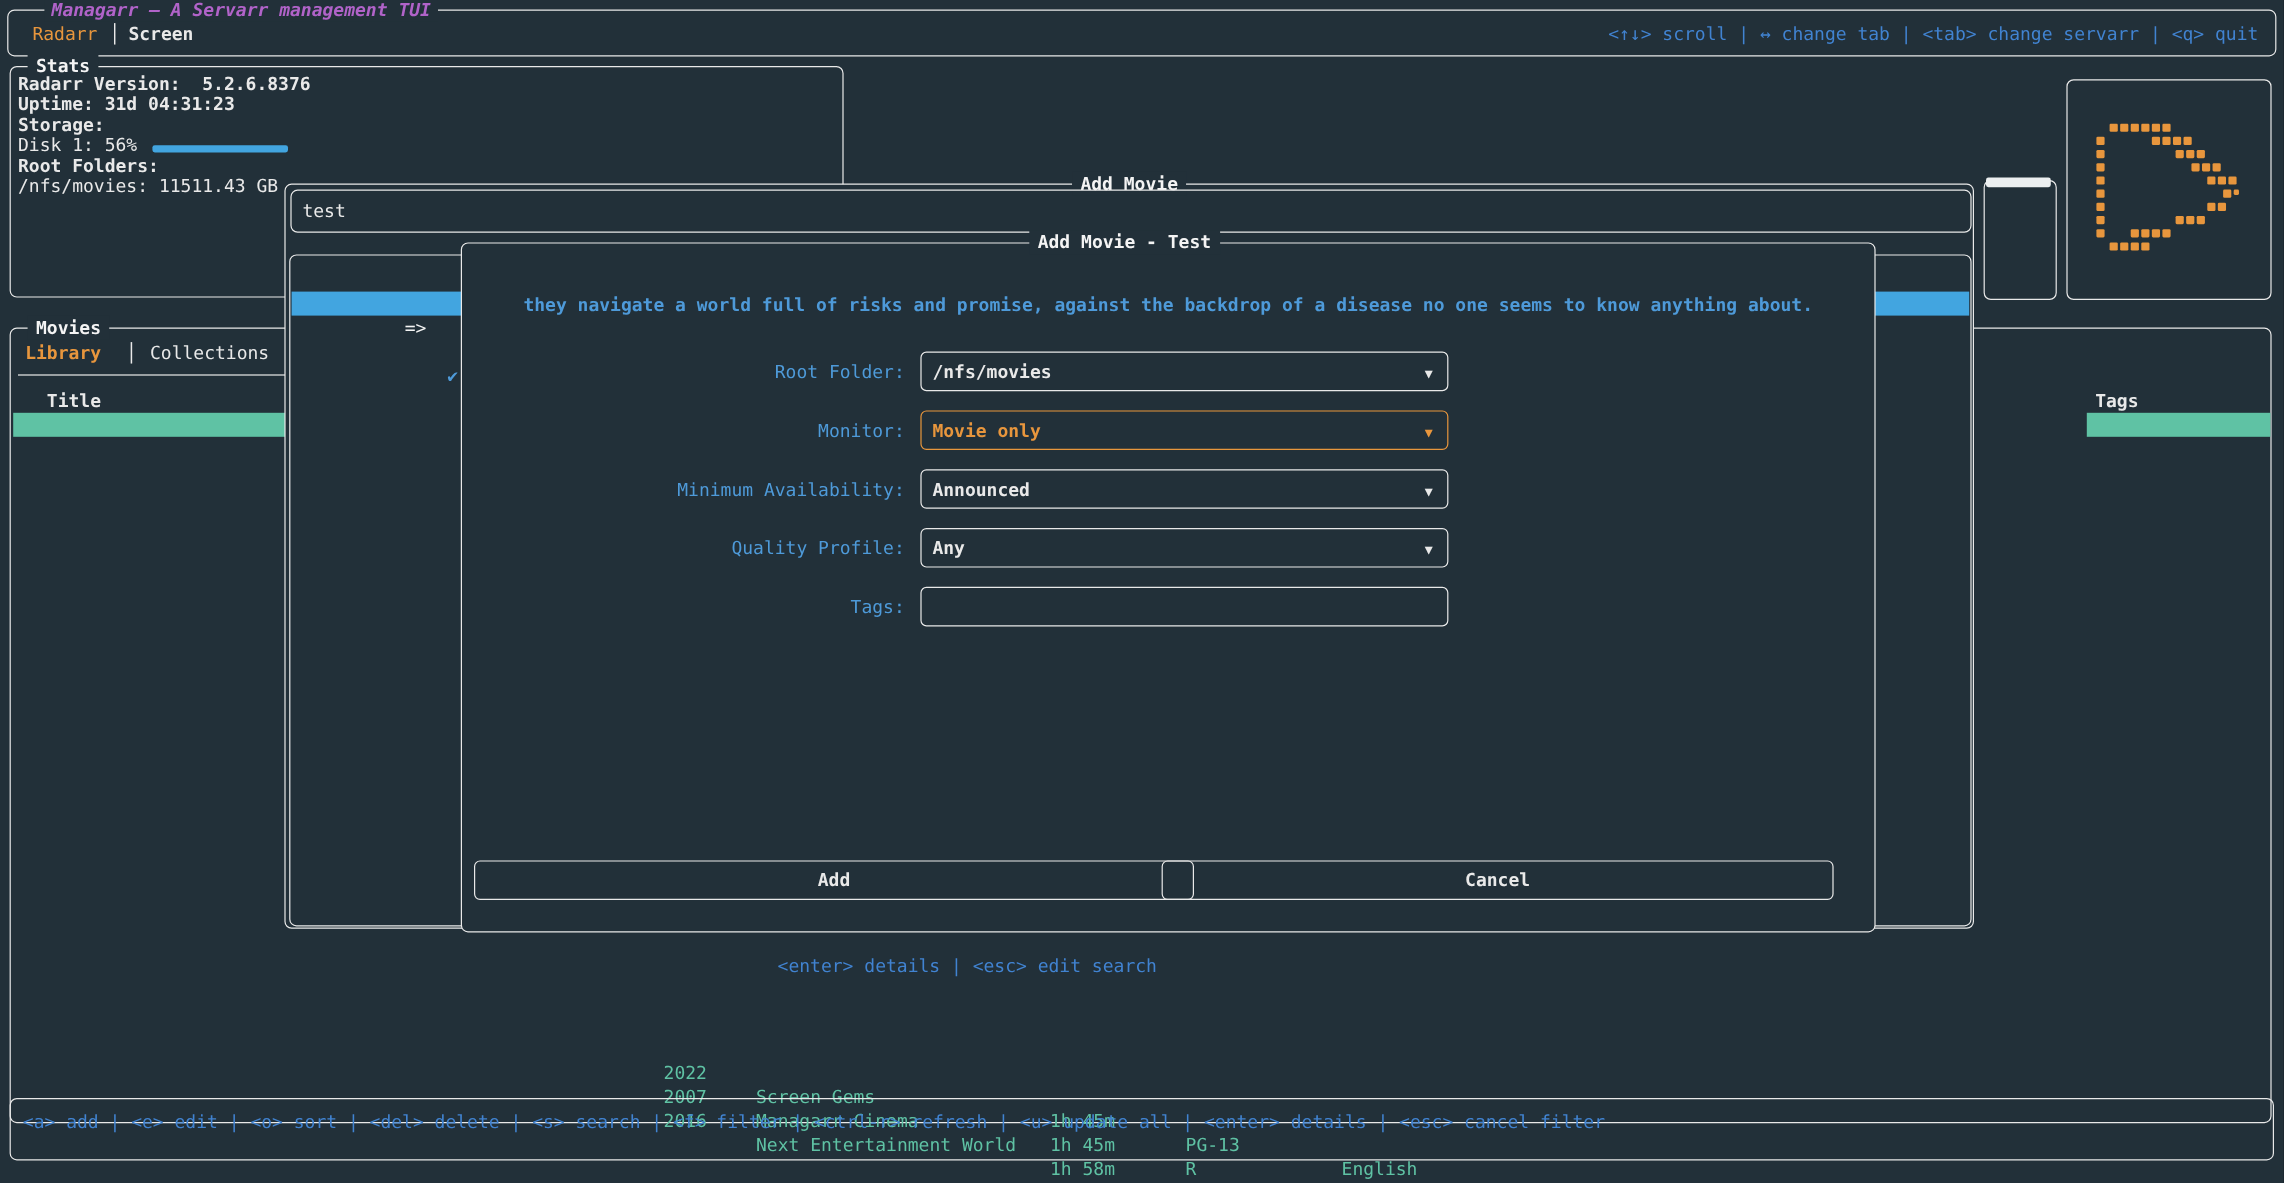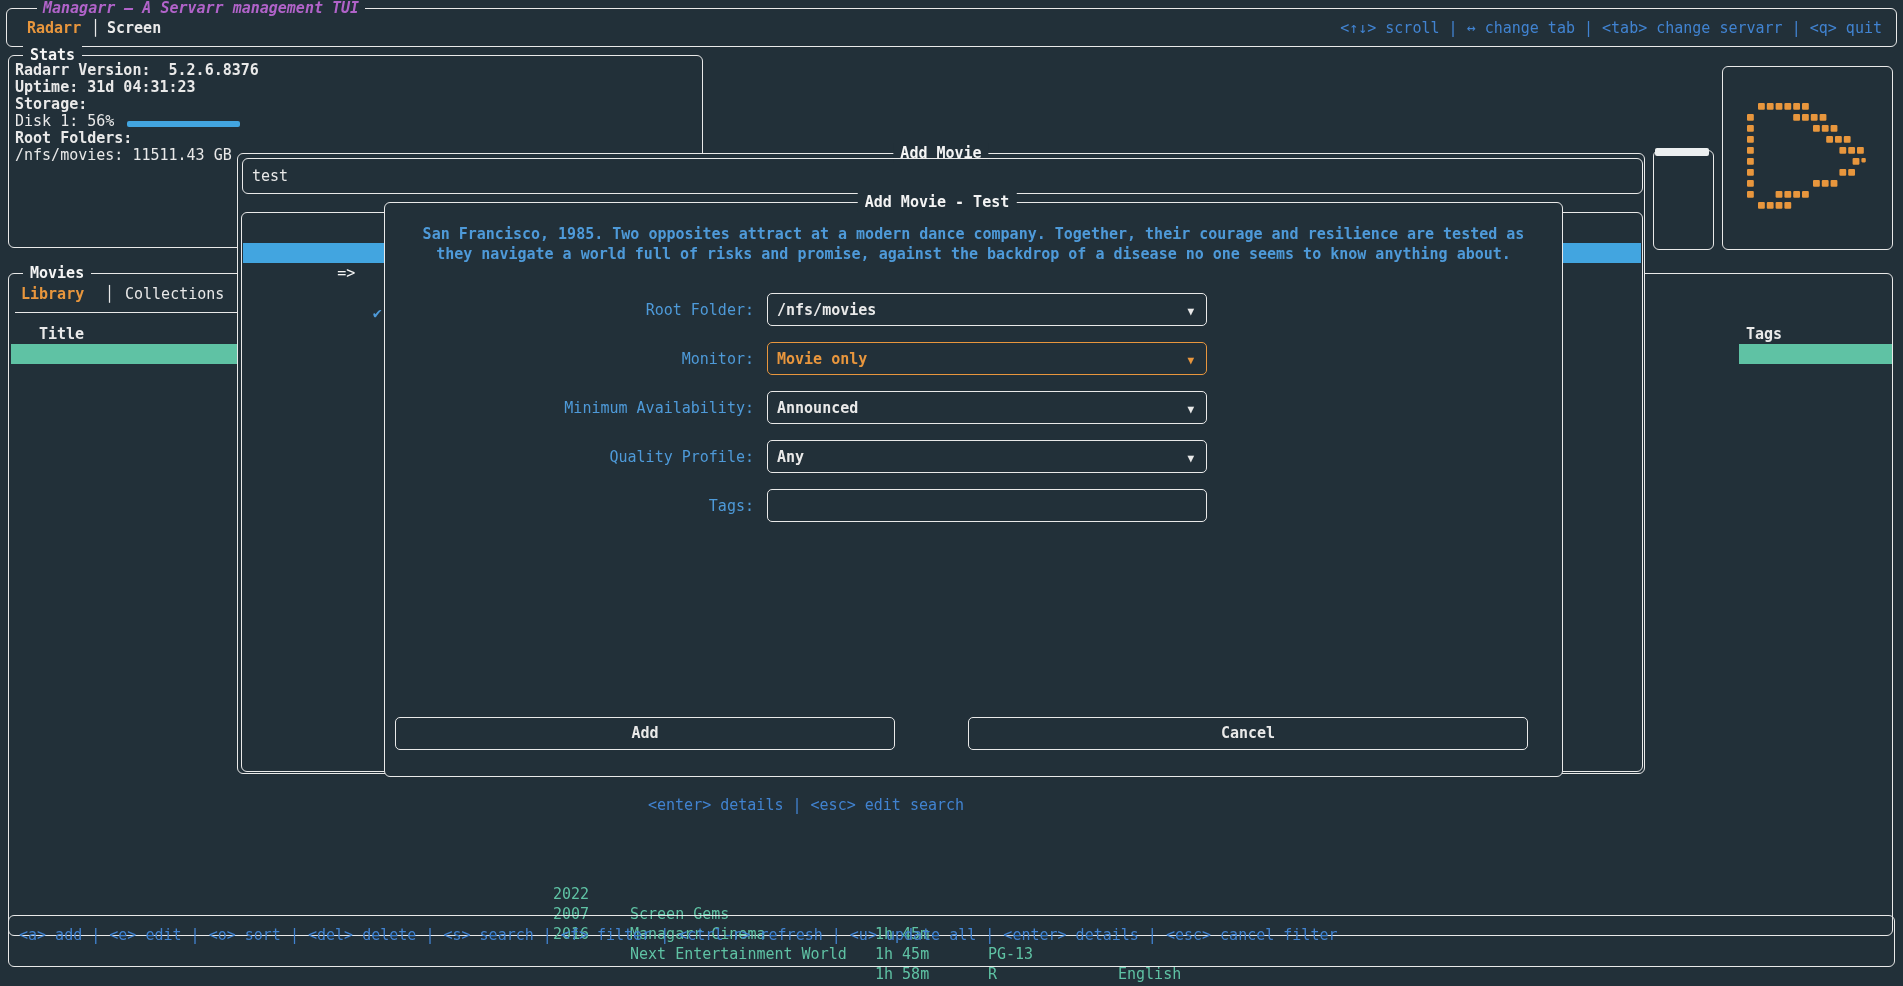--- a/index.html
+++ b/index.html
@@ -16,21 +16,21 @@
   .panel{position:absolute;border:1px solid var(--fg);border-radius:6px;}
   .panel-title{position:absolute;top:-11px;left:14px;background:var(--bg);padding:0 7px;font-weight:bold;color:#f4f4f4;white-space:pre}
   .opaque{background:var(--bg)}
   .bold{font-weight:bold}
   .gauge{position:absolute;border-radius:2px}
 
   
   .topbar{left:6px;top:8px;width:1891px;height:39px}
   .app-title{position:absolute;top:-11px;left:30px;background:var(--bg);padding:0 6px;
              color:var(--purple);font-weight:bold;font-style:italic;white-space:pre}
-  .tab-radarr{position:absolute;left:20px;top:9px;font-weight:bold;color:var(--orange)}
+  .tab-radarr{position:absolute;left:20px;top:9px;font-weight:normal;color:var(--orange)}
   .tab-sep{position:absolute;left:84px;top:9px;color:var(--fg)}
   .tab-sonarr{position:absolute;left:100px;top:9px;font-weight:bold}
   .top-help{position:absolute;right:14px;top:9px;color:var(--helpblue);white-space:pre}
 
   
   .stats{left:8px;top:55px;width:695px;height:193px}
   .stats .line{position:absolute;left:6px;white-space:pre}
   .disk-bar-blue{left:118px;top:65px;width:113px;height:6px;background:var(--selblue)}
 
   
@@ -105,21 +105,21 @@
   .fields .field:nth-of-type(4){top:237px}
   .fields .field:nth-of-type(5){top:286px}
   .f-label{position:absolute;left:0;top:7px;width:369px;text-align:right;color:var(--blue);white-space:pre}
   .dd{position:absolute;left:382px;top:0;width:440px;height:33px;border:1px solid var(--fg);border-radius:5px}
   .dd .val{position:absolute;left:9px;top:6px;font-weight:bold;white-space:pre}
   .dd .arr{position:absolute;right:12px;top:8px;font-size:11px}
   .field.accent .dd{border-color:var(--orange)}
   .field.accent .dd .val,.field.accent .dd .arr{color:var(--orange)}
   .btn{position:absolute;top:514px;height:33px;border:1px solid var(--fg);border-radius:5px;
        text-align:center;font-weight:bold;line-height:31px}
-  .btn-add{left:10px;width:500px}
+  .btn-add{left:10px;width:600px}
   .btn-cancel{left:583px;width:560px}
 </style>
 </head>
 <body>
 
 <div class="screen">
 
   <div class="panel topbar">
     <span class="app-title">Managarr – A Servarr management TUI</span>
     <span class="t tab-radarr">Radarr</span>
@@ -406,21 +406,20 @@
           <span class="a"></span><span class="c"></span><span class="t">The Test</span>
         </div>
         <div class="res-row">
           <span class="a"></span><span class="c"></span><span class="t">Test</span>
         </div>
       </div>
   </div>
 
   <div class="panel opaque modal">
     <span class="panel-title">Add Movie - Test</span>
-    <span class="ov ov1">San Francisco, 1985. Two opposites attract at a modern dance company. Together, their courage and resilience are tested as</span>
     <span class="ov ov2">they navigate a world full of risks and promise, against the backdrop of a disease no one seems to know anything about.</span>
 
     <div class="fields">
 
     <div class="field">
           <span class="f-label">Root Folder:</span>
           <div class="dd">
             <span class="val">/nfs/movies</span>
             <span class="arr">▼</span>
           </div>

